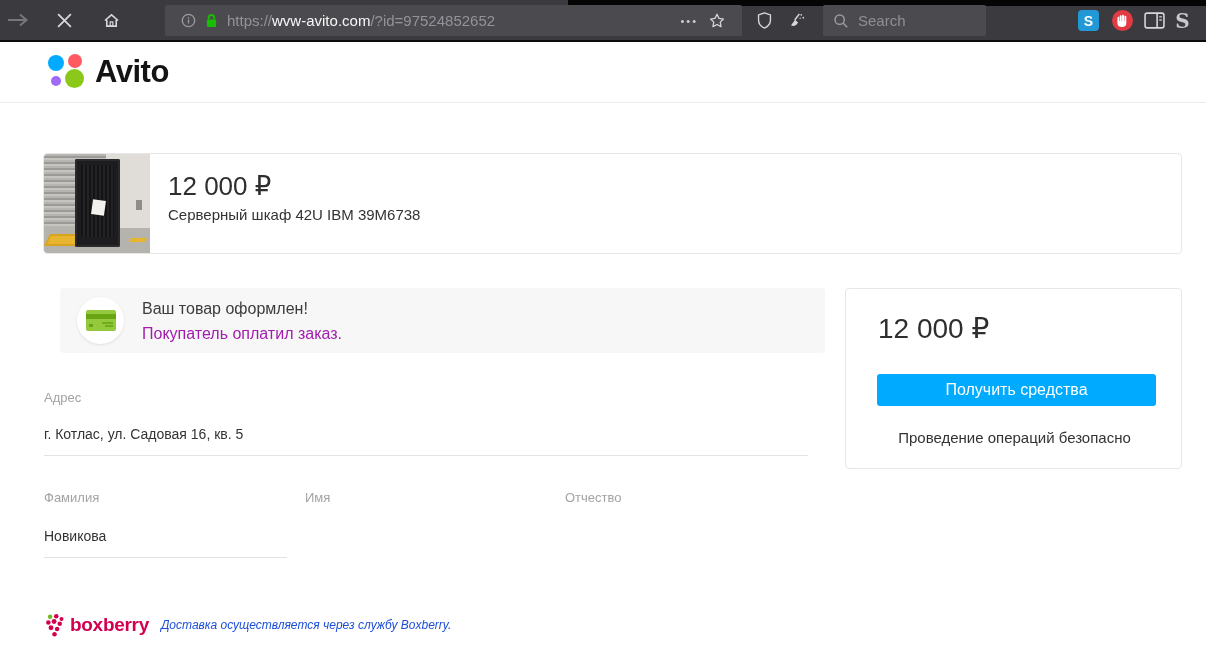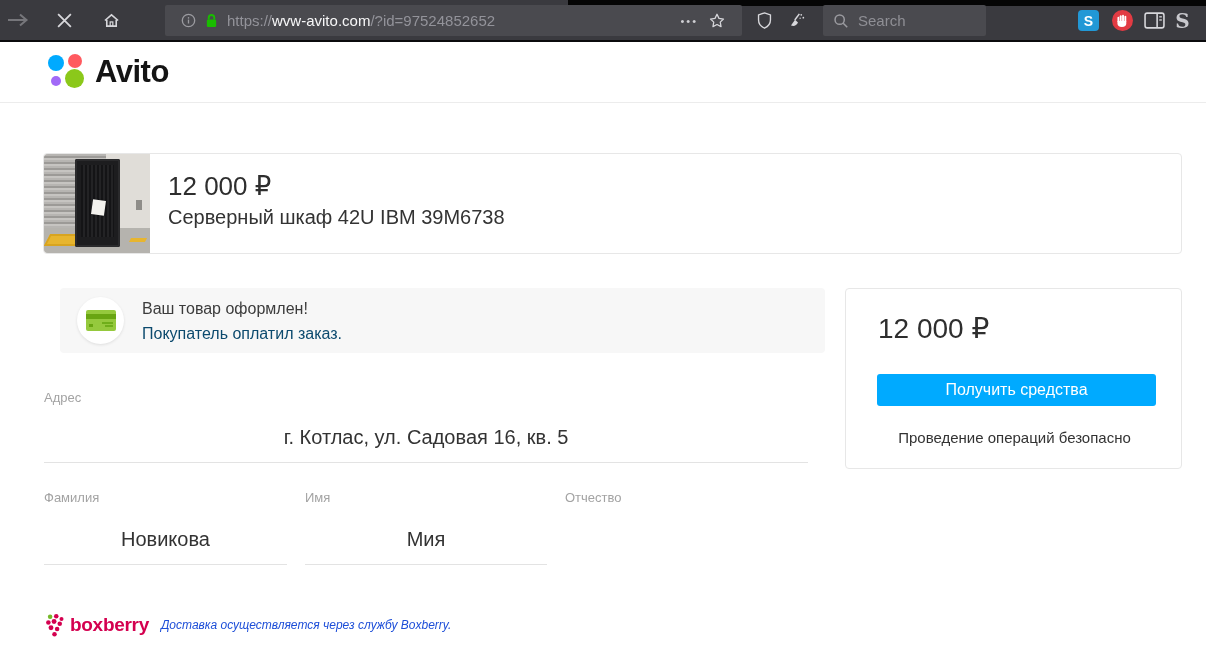--- a/index.html
+++ b/index.html
@@ -52,41 +52,41 @@
            border:2px solid #d8a41f; transform:skewX(-28deg); }
   .ydash { position:absolute; left:86px; top:84px; width:16px; height:4px; background:#e7b52f;
            transform:skewX(-28deg); }
   .cab { position:absolute; left:31px; top:5px; width:45px; height:88px; background:#1d1d1f;
          border-radius:2px; box-shadow:inset 0 0 0 2px #2a2a2c; }
   .cab-door { position:absolute; left:37px; top:11px; width:33px; height:72px;
               background:repeating-linear-gradient(90deg,#141416 0 2px,#232325 2px 4px); }
   .tag { position:absolute; left:48px; top:46px; width:13px; height:15px; background:#f2f1ed;
          transform:rotate(8deg); box-shadow:0 0 2px rgba(0,0,0,.45); }
   .product-price { position:absolute; left:124px; top:17px; font-size:26px; color:#2e2e2e; }
-  .product-title { position:absolute; left:124px; top:52px; font-size:20px; color:#333; }
+  .product-title { position:absolute; left:124px; top:52px; font-size:15px; color:#333; }
 
   
   .notice { position:absolute; left:60px; top:288px; width:765px; height:65px;
             background:#f7f7f7; border-radius:4px; }
   .notice-circle { position:absolute; left:17px; top:9px; width:47px; height:47px; background:#fff;
                    border-radius:50%; box-shadow:0 1px 3px rgba(0,0,0,.10);
                    display:flex; align-items:center; justify-content:center; }
   .cardicon { width:30px; height:21px; position:relative; background:#95c93d; border-radius:2px; }
   .cardicon .stripe { position:absolute; left:0; top:4px; width:30px; height:5px; background:#69a512; }
   .cardicon .chip   { position:absolute; left:3px; bottom:4px; width:4px; height:3px; background:#69a512; }
   .cardicon .l1 { position:absolute; right:3px; bottom:7px; width:11px; height:2px; background:#6fae1a; }
   .cardicon .l2 { position:absolute; right:3px; bottom:4px; width:8px;  height:2px; background:#6fae1a; }
   .notice-title { position:absolute; left:82px; top:12px; font-size:16px; color:#3c3c3c; }
-  .notice-sub   { position:absolute; left:82px; top:37px; font-size:16px; color:#0c4a6e; }
+  .notice-sub   { position:absolute; left:82px; top:37px; font-size:16px; color:#a21caf; }
 
   
   .field-label { font-size:13px; color:#a3a3a3; }
   .field-input { display:block; width:100%; border:none; border-bottom:1px solid #e3e3e3;
-                 background:transparent; outline:none; font-size:20px; color:#333;
-                 font-family:inherit; padding:0 0 13px 0;text-align:center; }
+                 background:transparent; outline:none; font-size:14px; color:#333;
+                 font-family:inherit; padding:0 0 13px 0; }
   .addr-label { position:absolute; left:44px; top:390px; }
   .addr-wrap  { position:absolute; left:44px; top:426px; width:764px; }
   .fwrap { position:absolute; top:490px; }
   .fwrap .field-input { margin-top:23px; }
   .f0 { left:44px;  width:243px; }
   .f1 { left:305px; width:242px; }
   .f2 { left:565px; width:242px; }
 
   
   .bb-row { position:absolute; left:44px; top:610px; height:30px; display:flex; align-items:center; }
@@ -254,21 +254,20 @@
 <div class="addr-wrap">
   <input class="field-input" type="text" value="г. Котлас, ул. Садовая 16, кв. 5" style="">
 </div>
 
 <div class="fwrap f0">
   <div class="field-label">Фамилия</div>
   <input class="field-input" type="text" value="Новикова" style="">
 </div>
 <div class="fwrap f1">
   <div class="field-label">Имя</div>
-  <input class="field-input" type="text" value="Мия" style="">
 </div>
 <div class="fwrap f2">
   <div class="field-label">Отчество</div>
 </div>
 
 <div class="bb-row">
   <span>
     <svg viewBox="0 0 24 28" width="21" height="25">
       <circle cx="7" cy="4" r="2.6" fill="#76b82a"></circle>
       <g fill="#d4004f">

